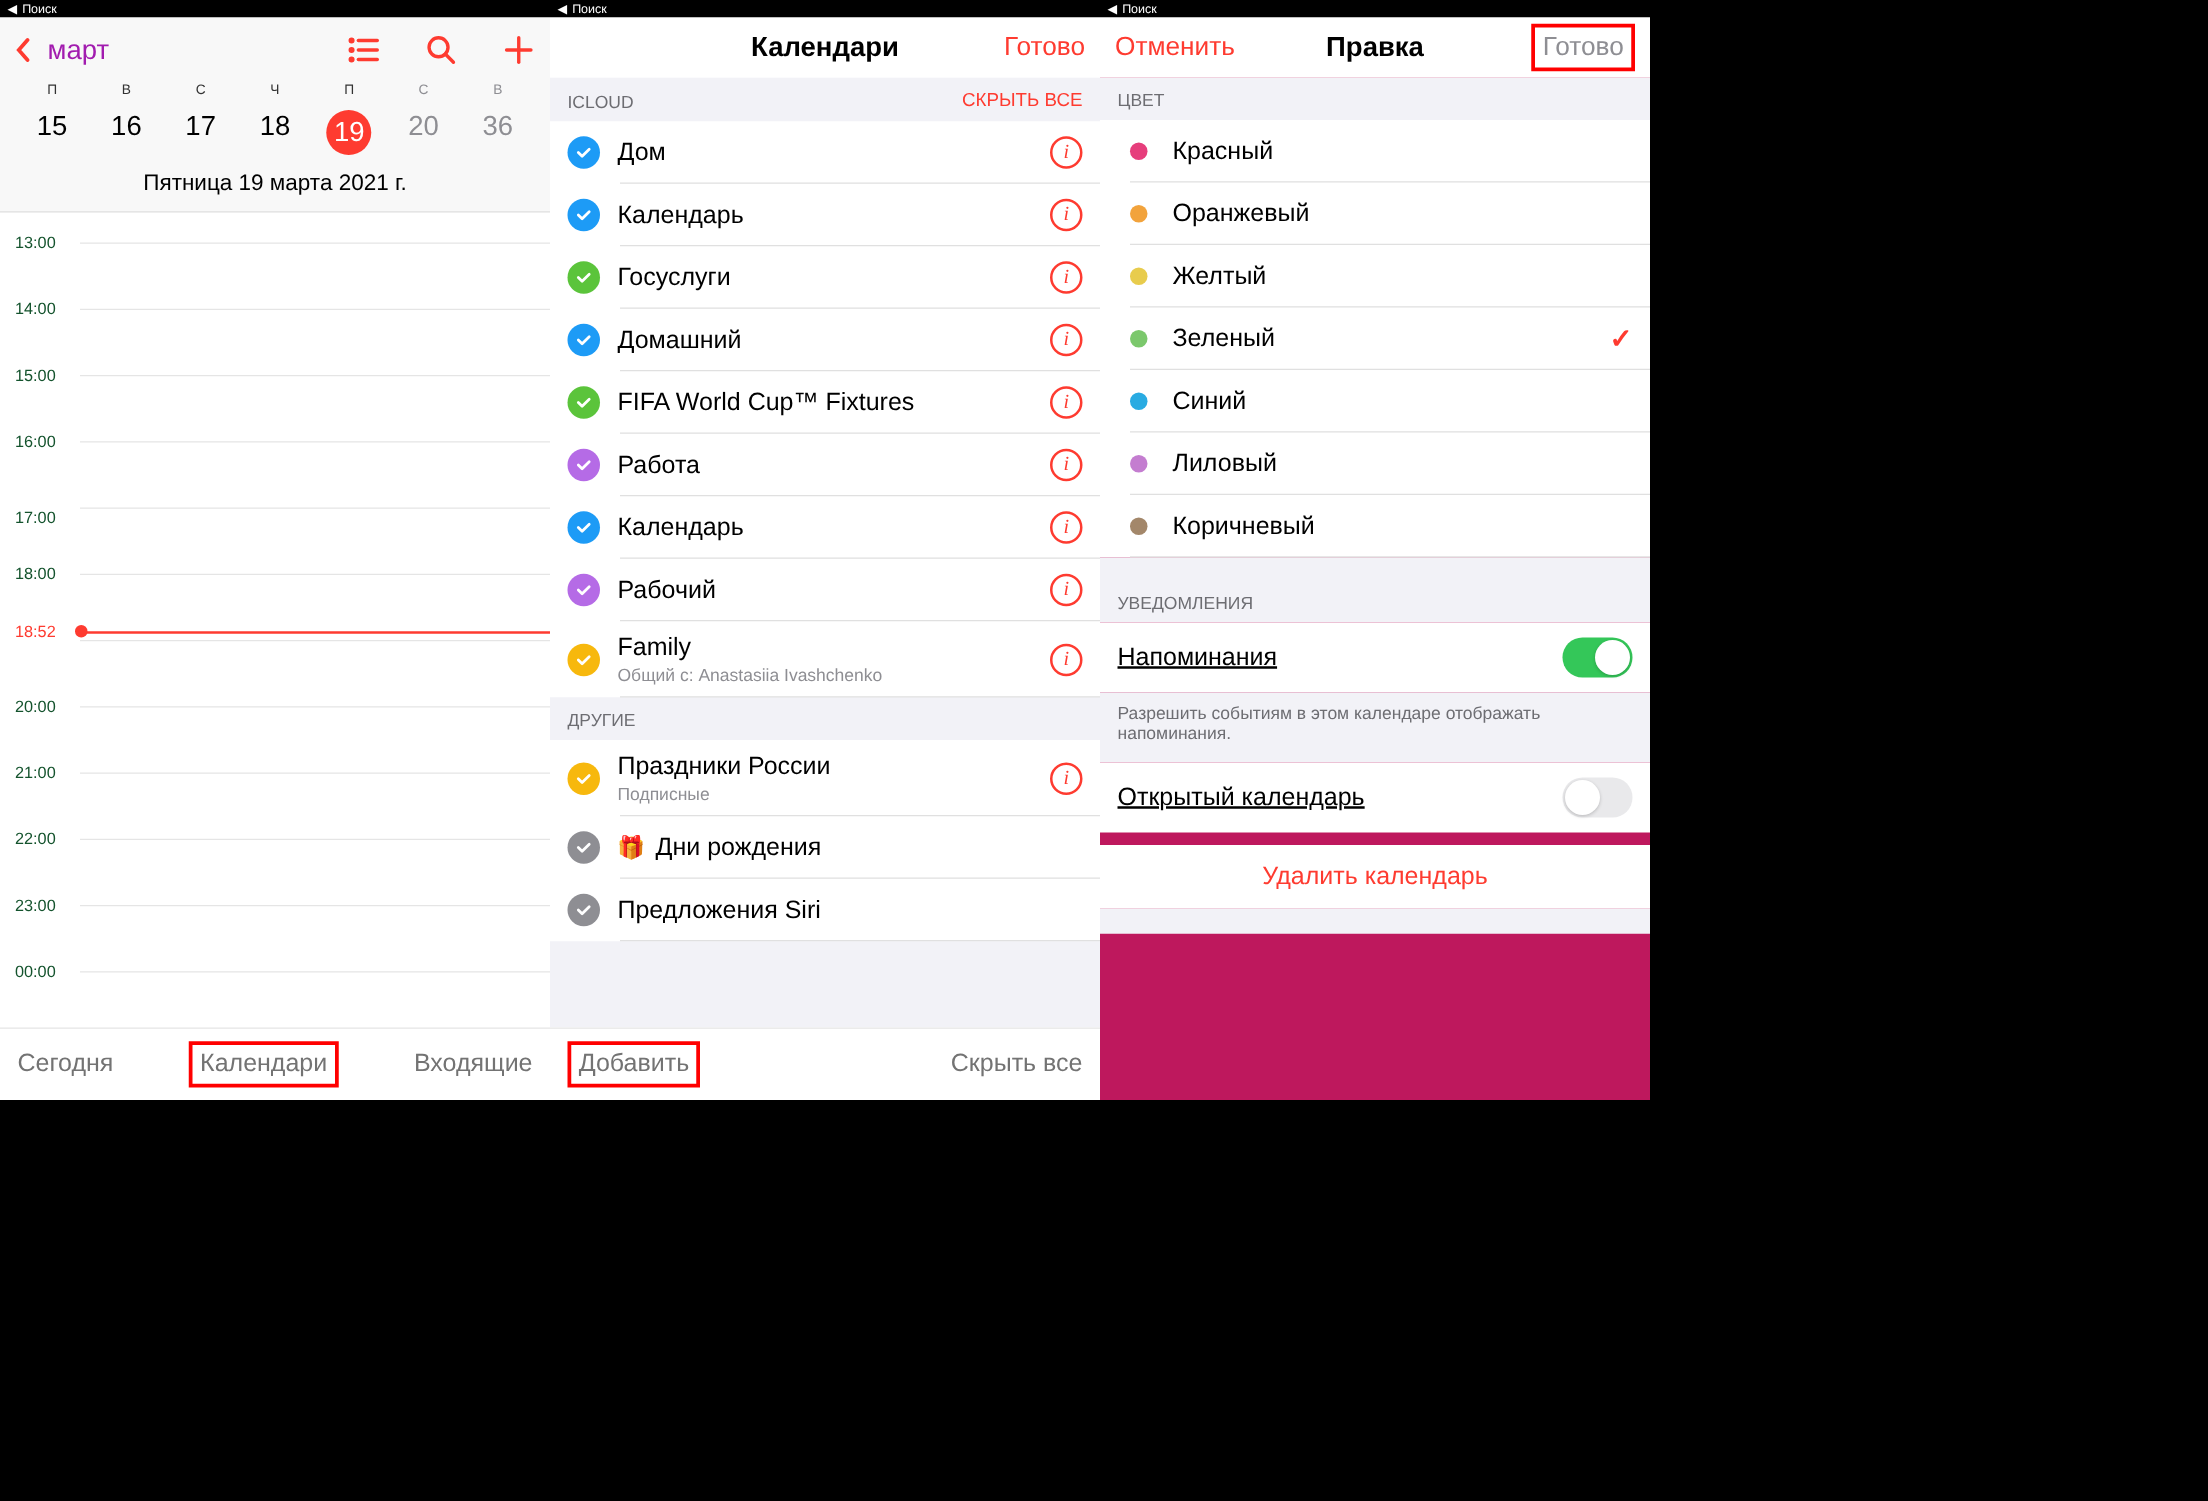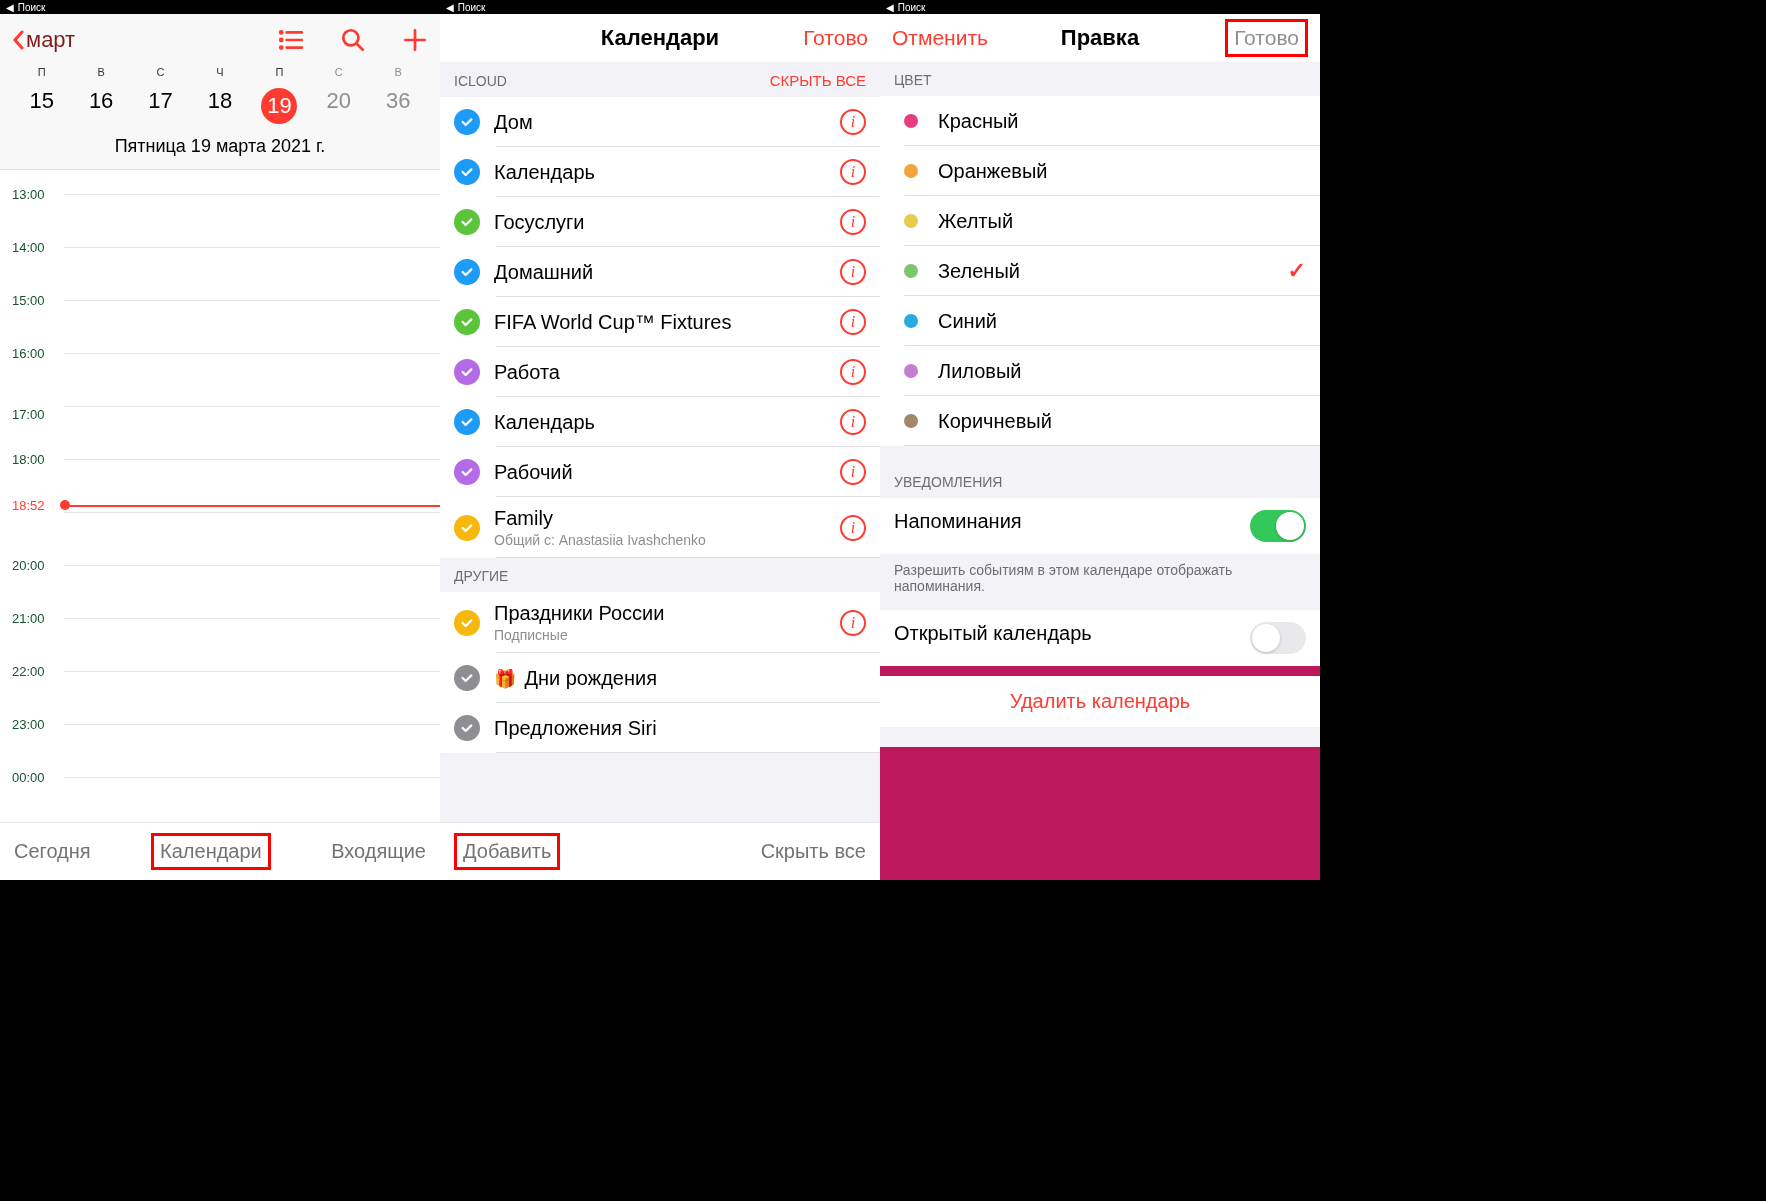--- a/index.html
+++ b/index.html
@@ -67,23 +67,23 @@
 }
 .s1-top {
   display: flex;
   justify-content: space-between;
   align-items: center;
   height: 40px;
 }
 .s1-back {
   display: flex;
   align-items: center;
-  color: #7f1d1d;
+  color: #a21caf;
   font-size: 22px;
-  gap: 2px;
+  gap: 14px;
 }
 .chevron-left {
   width: 12px; height: 20px;
 }
 .s1-icons {
   display: flex;
   gap: 36px;
   align-items: center;
 }
 .icon-btn { width: 26px; height: 26px; display:flex; align-items:center; justify-content:center; }
@@ -213,24 +213,25 @@
 .s3-item {
   display: flex; align-items: center;
   padding: 0 14px 0 24px;
   position:relative;
   min-height: 50px;
   font-size:20px;
 }
 .s3-sep { position:absolute; left:24px; right:0; bottom:0; height:1px; background:#e0e0e0; }
 .settings-block { background:#fff; }
 .settings-row {
-  display:flex; justify-content:space-between;
+  display:flex; align-items:center; justify-content:space-between;
   padding: 12px 14px;
   font-size:20px;
   min-height: 48px;
+  text-decoration: underline;
 }
 .footer-note {
   font-size: 14px; color:#6d6d72;
   padding: 8px 14px 16px 14px;
   background:#f2f2f7;
 }
 .toggle {
   width: 56px; height: 32px; border-radius: 16px;
   position:relative;
   flex-shrink:0;

